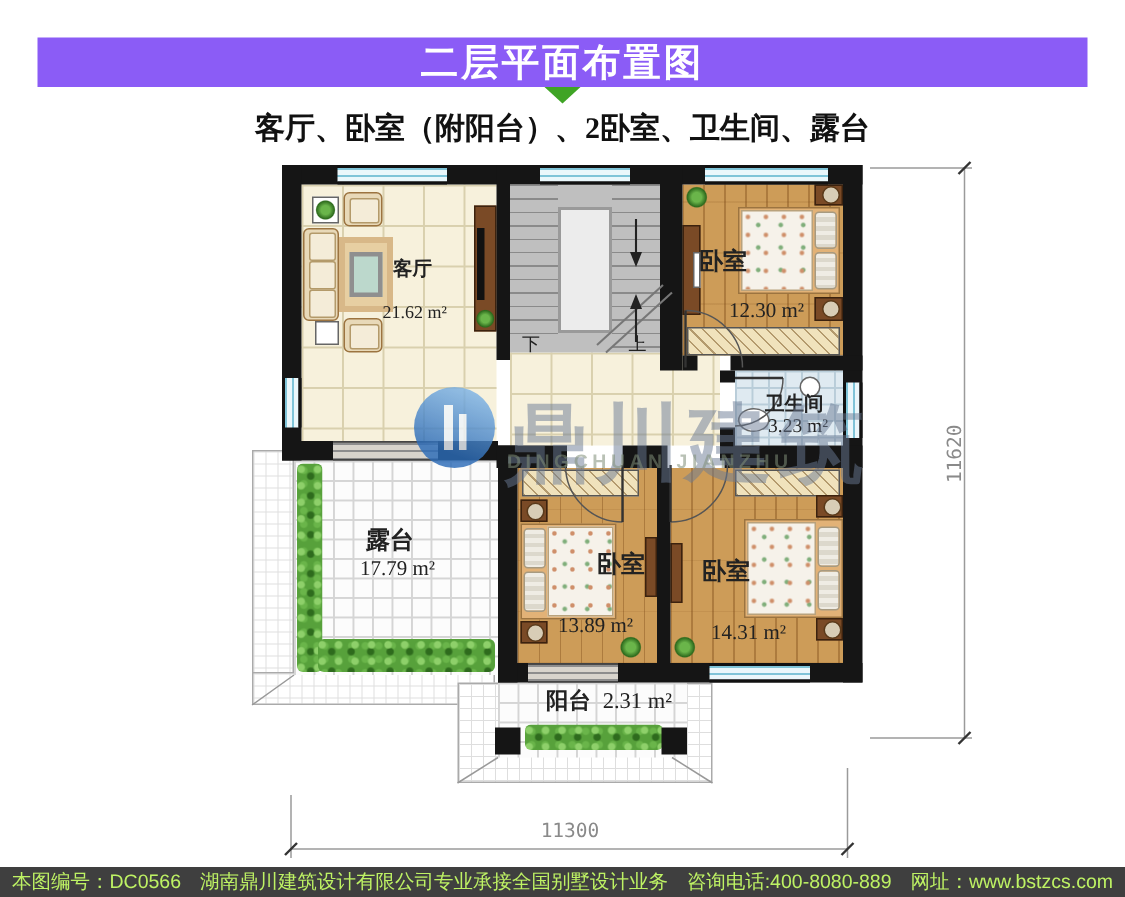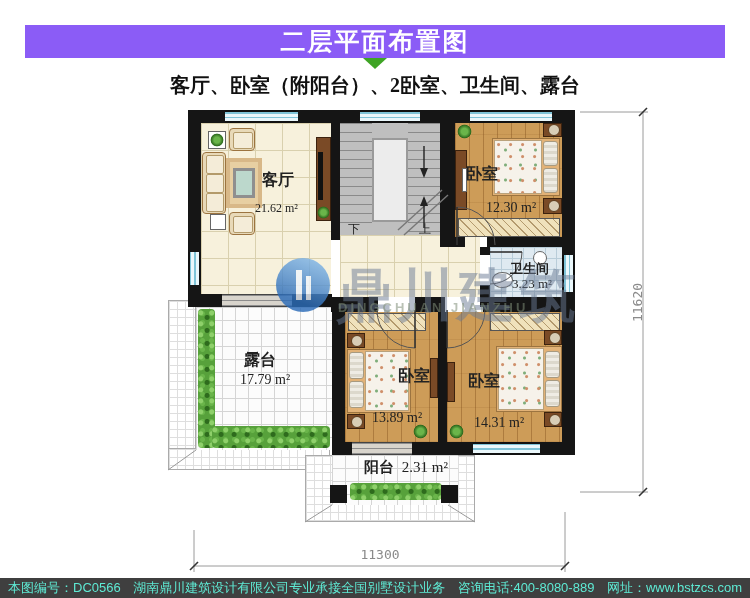--- a/index.html
+++ b/index.html
@@ -10,21 +10,21 @@
   .hdr-bar{left:25px;top:25px;width:700px;height:33px;background:#8b5cf6;
            display:flex;align-items:center;justify-content:center;}
   .hdr-title{color:#fff;font-size:25px;font-weight:bold;letter-spacing:2px;}
   .hdr-tri{left:363px;top:58px;width:0;height:0;border-left:12px solid transparent;
            border-right:12px solid transparent;border-top:11px solid #3fa425;}
   .subtitle{left:0;top:72px;width:750px;text-align:center;font-size:20px;font-weight:bold;
             color:#111;font-family:"Liberation Serif",serif;}
   
   .footer{left:0;top:578px;width:750px;height:20px;background:#3f3f3f;display:flex;
           align-items:center;justify-content:space-between;box-sizing:border-box;padding:0 8px;}
-  .footer span{color:#5eead4;font-size:13px;white-space:nowrap;}
+  .footer span{color:#bef264;font-size:13px;white-space:nowrap;}
   
   .wall{background:#151515;}
   .tile-cream{background-color:#f7f1dc;
     background-image:linear-gradient(#d9d0ae 1px,transparent 1px),
                      linear-gradient(90deg,#d9d0ae 1px,transparent 1px);
     background-size:27px 27px;}
   .wood{background-color:#cd9c58;
     background-image:repeating-linear-gradient(90deg,rgba(120,70,20,.38) 0 1px,transparent 1px 14px),
                      repeating-linear-gradient(0deg,rgba(120,70,20,.12) 0 1px,transparent 1px 34px);}
   .stair-bg{background:#bfbfbf;}
@@ -245,21 +245,21 @@
       <line x1="643" y1="112" x2="643" y2="492"></line>
       <line x1="580" y1="112" x2="648" y2="112"></line>
       <line x1="580" y1="492" x2="648" y2="492"></line>
     </g>
     <g stroke="#333" stroke-width="1.6">
       <line x1="639" y1="116" x2="647" y2="108"></line>
       <line x1="639" y1="496" x2="647" y2="488"></line>
     </g>
   </svg>
 
-  <div class="abs room-label" style="left:262px;top:170px;font-size:16px;font-weight:bold;">客厅</div>
+  <div class="abs room-label" style="left:262px;top:170px;font-size:13px;font-weight:bold;">客厅</div>
   <div class="abs room-label" style="left:255px;top:201px;font-size:12px;">21.62 m²</div>
   <div class="abs room-label" style="left:466px;top:164px;font-size:16px;font-weight:bold;">卧室</div>
   <div class="abs room-label" style="left:486px;top:200px;font-size:14px;">12.30 m²</div>
   <div class="abs room-label" style="left:510px;top:260px;font-size:13px;font-weight:bold;">卫生间</div>
   <div class="abs room-label" style="left:512px;top:276px;font-size:13px;">3.23 m²</div>
   <div class="abs room-label" style="left:398px;top:366px;font-size:16px;font-weight:bold;">卧室</div>
   <div class="abs room-label" style="left:372px;top:410px;font-size:14px;">13.89 m²</div>
   <div class="abs room-label" style="left:468px;top:371px;font-size:16px;font-weight:bold;">卧室</div>
   <div class="abs room-label" style="left:474px;top:415px;font-size:14px;">14.31 m²</div>
   <div class="abs room-label" style="left:244px;top:350px;font-size:16px;font-weight:bold;">露台</div>

